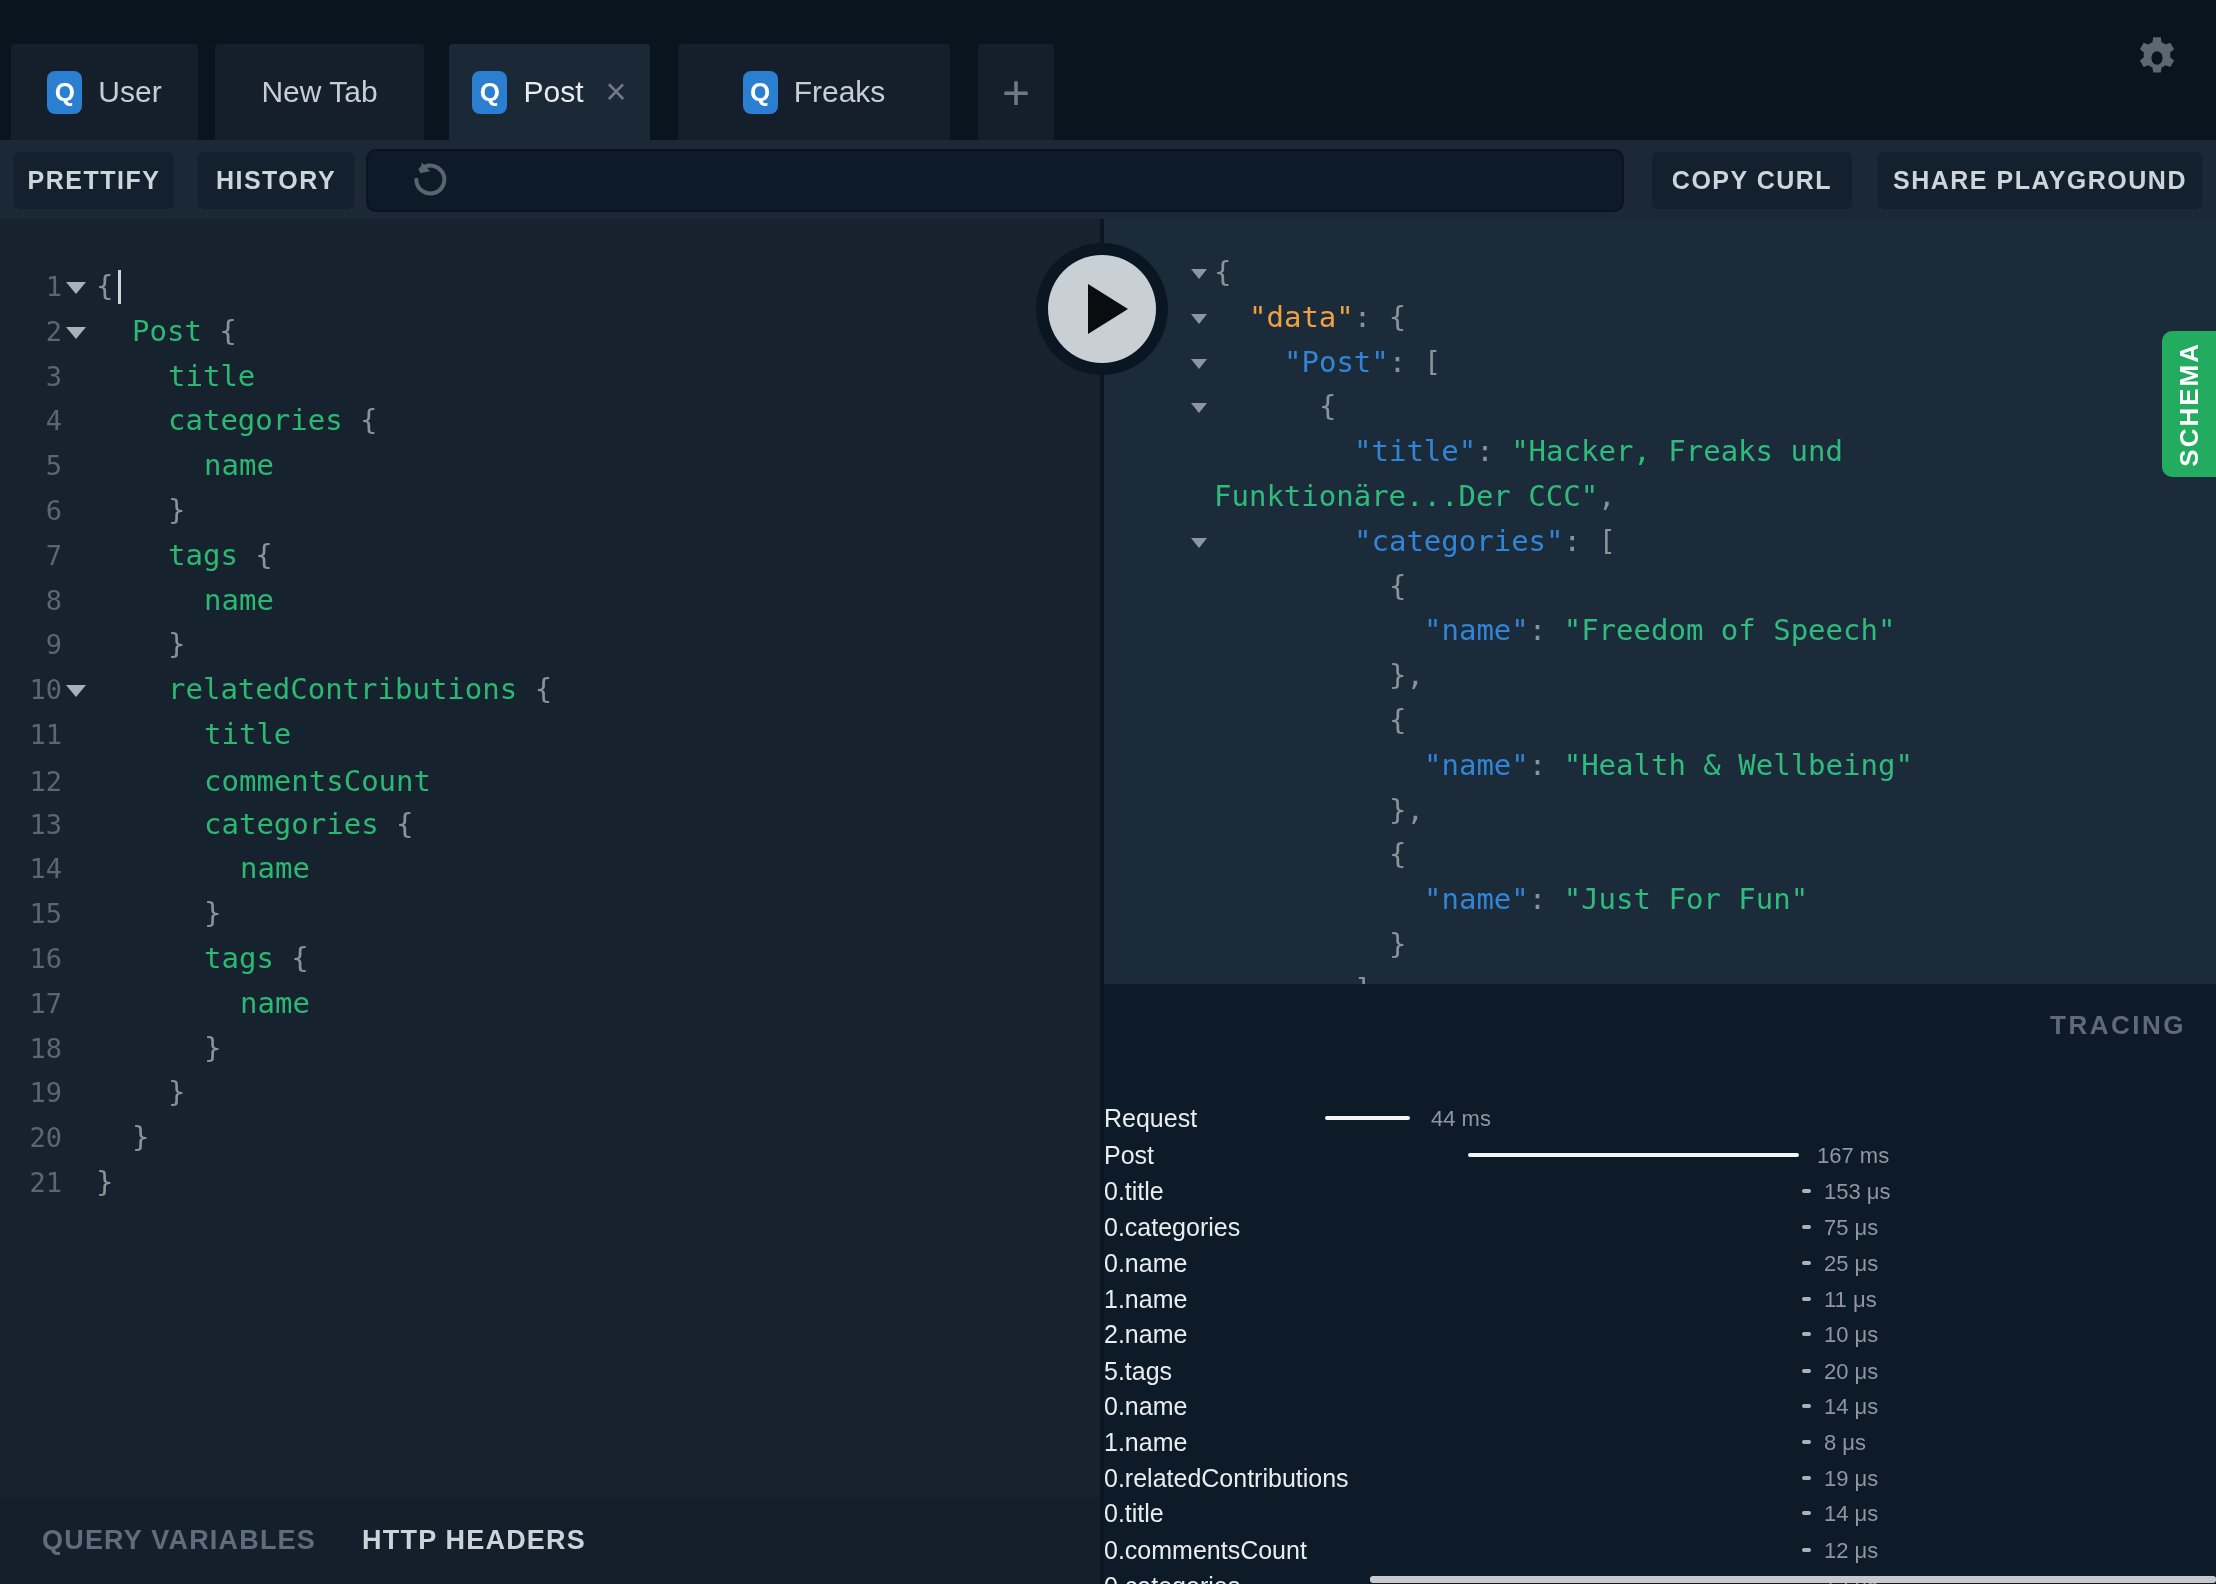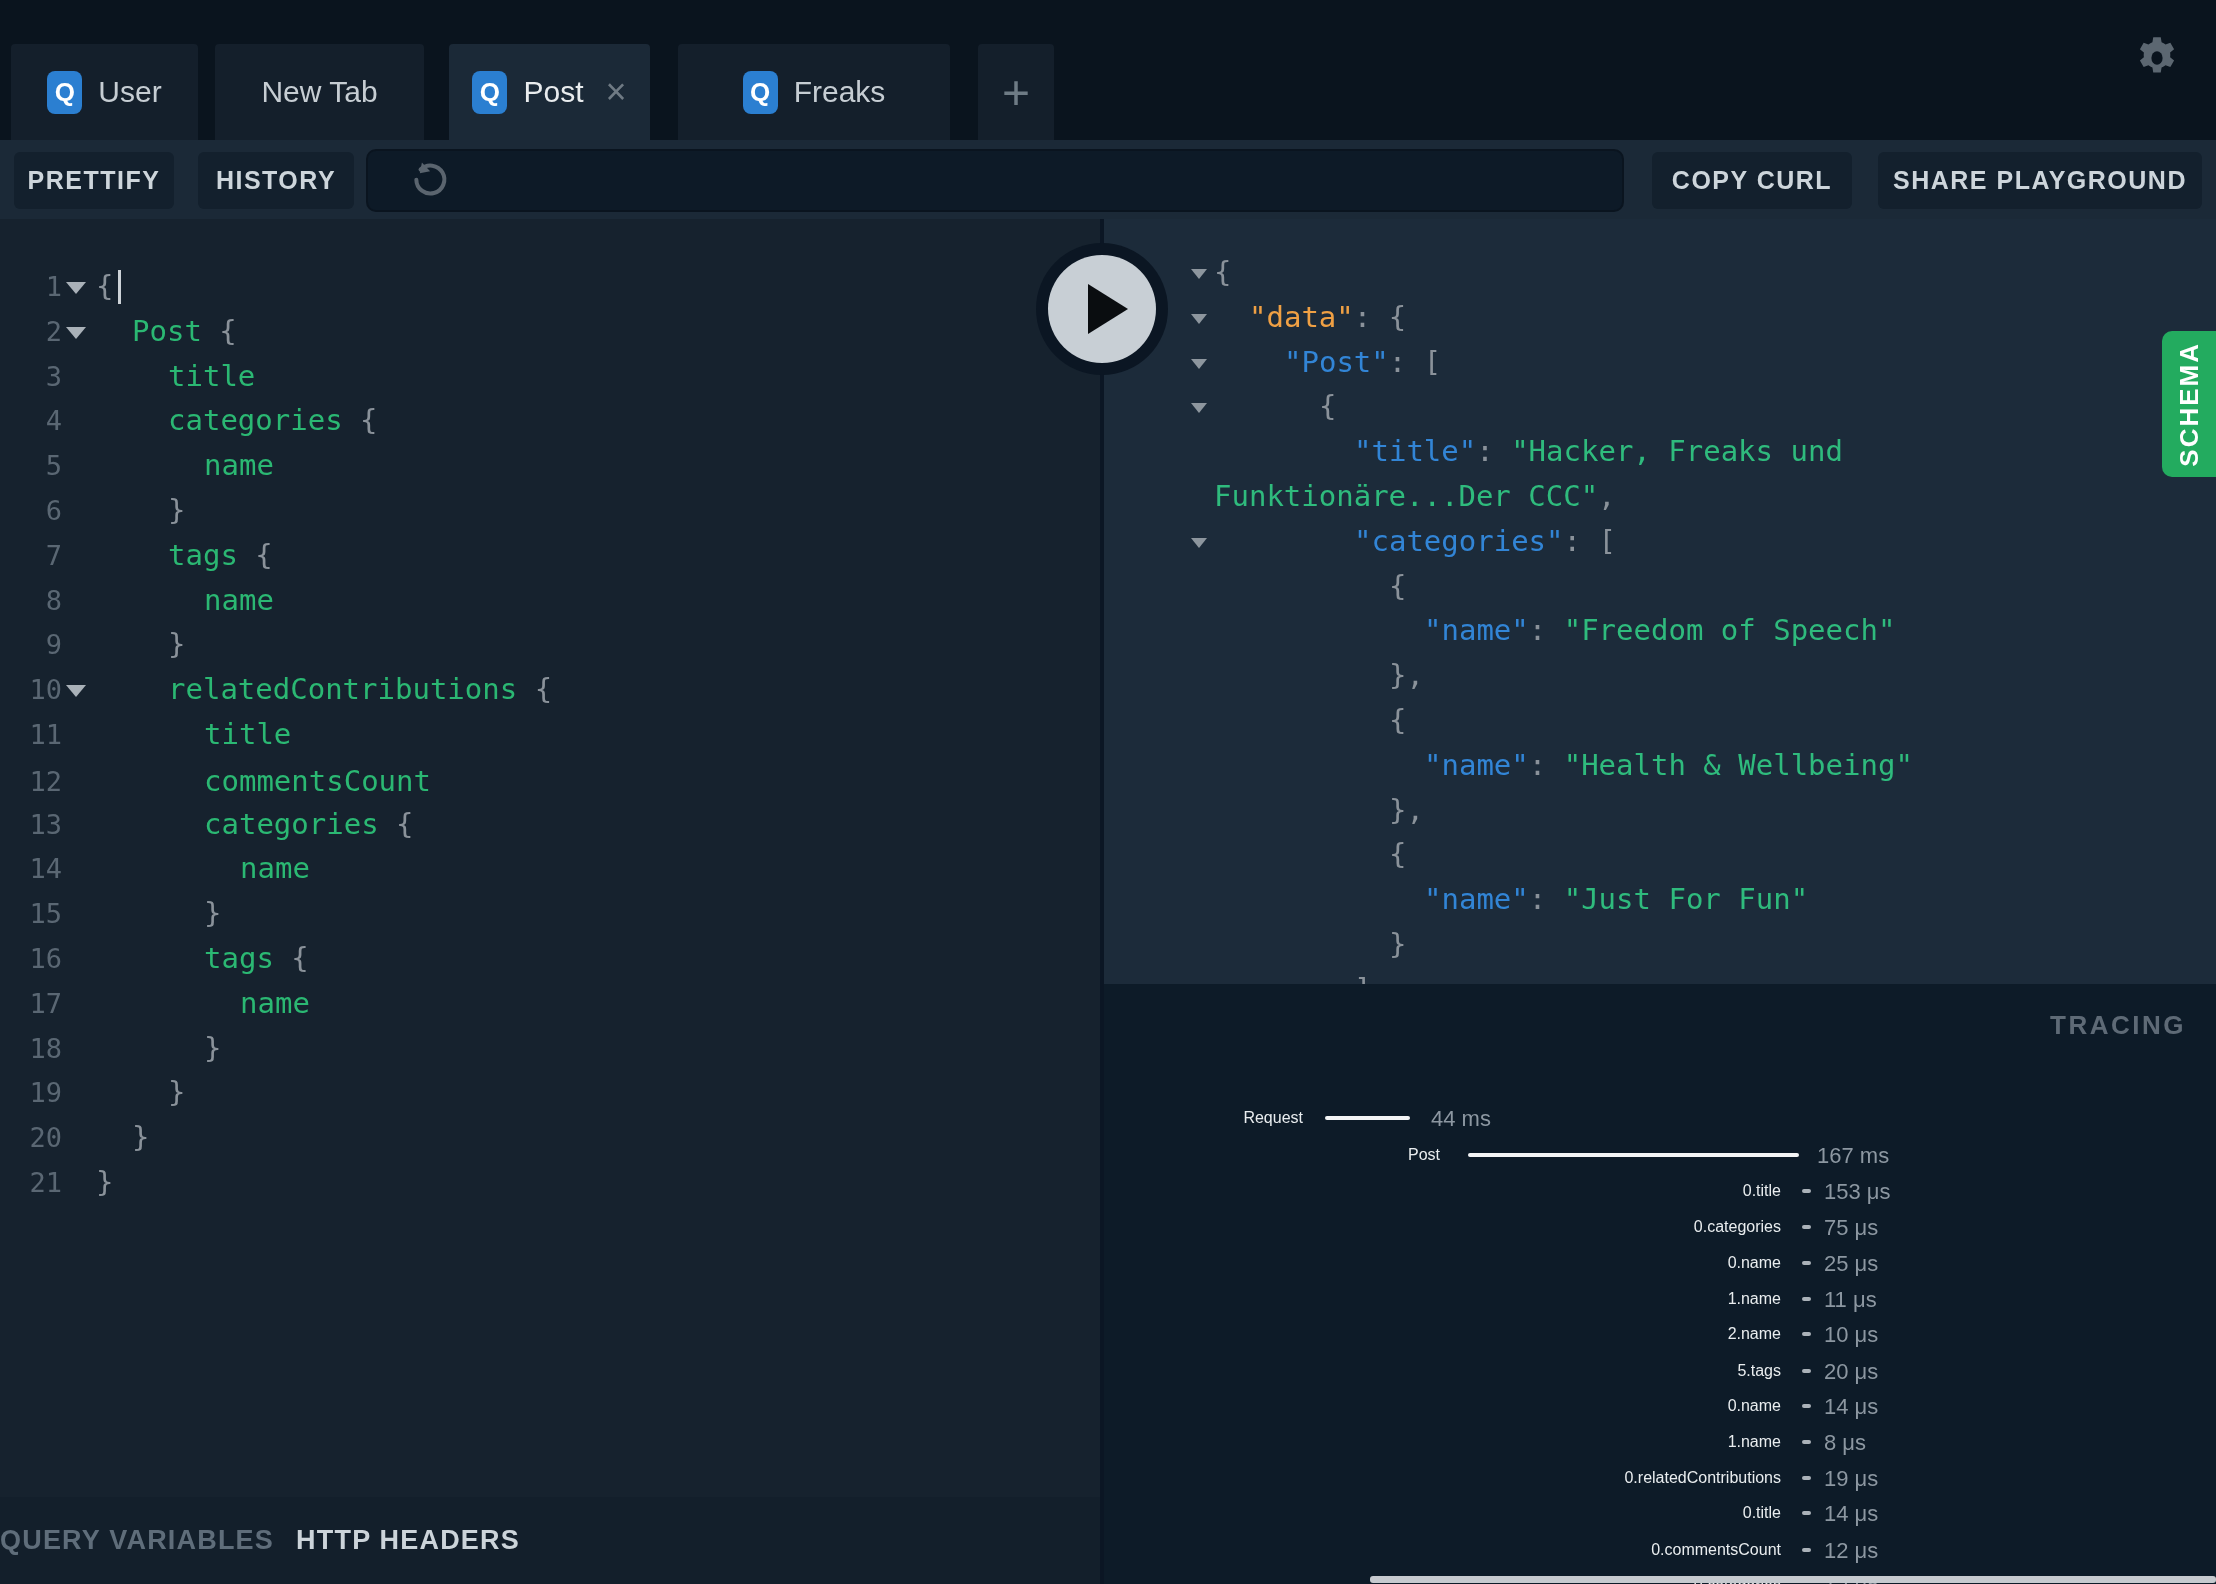--- a/index.html
+++ b/index.html
@@ -74,28 +74,28 @@
   
   .schema { position:absolute; left:2162px; top:331px; width:54px; height:146px; background:#23ab5f;
             border-radius:10px 0 0 10px; display:flex; align-items:center; justify-content:center;
             cursor:pointer; z-index:6; }
   .schema span { writing-mode:vertical-rl; transform:rotate(180deg); color:#ffffff; font-weight:bold;
                  font-size:26px; letter-spacing:2px; }
 
   
   .tr-title { position:absolute; right:30px; top:26px; font-size:26px; font-weight:600;
               letter-spacing:2.5px; color:#5e6a76; }
-  .trow-label { position:absolute; text-align:right; font-size:16px; color:#e9edef; height:32px; line-height:32px; }
+  .trow-label { position:absolute; font-size:25px; color:#e9edef; height:32px; line-height:32px; }
   .trow-time  { position:absolute; font-size:22px; color:#8c97a1; height:32px; line-height:32px; }
   .trow-bar   { position:absolute; height:4px; background:#f3f5f6; border-radius:2px; }
   .trow-dash  { position:absolute; width:9px; height:4px; background:#aab2b9; border-radius:2px; }
 
   
   .footerbar { position:absolute; left:0; top:1497px; width:1100px; height:87px; background:#131f2b;
-               display:flex; align-items:center; gap:22px; }
+               display:flex; align-items:center; gap:46px; padding-left:42px; }
   .fv { font-size:27px; font-weight:600; letter-spacing:1.2px; cursor:pointer; }
   .fv-dim { color:#5f6d7a; }
   .fv-lit { color:#ccd4da; }
 
   .hscroll { position:absolute; left:1370px; top:1576px; width:846px; height:7px;
              background:#c6cacf; border-radius:3px; cursor:pointer; z-index:7; }
 </style>
 </head>
 <body>
 

